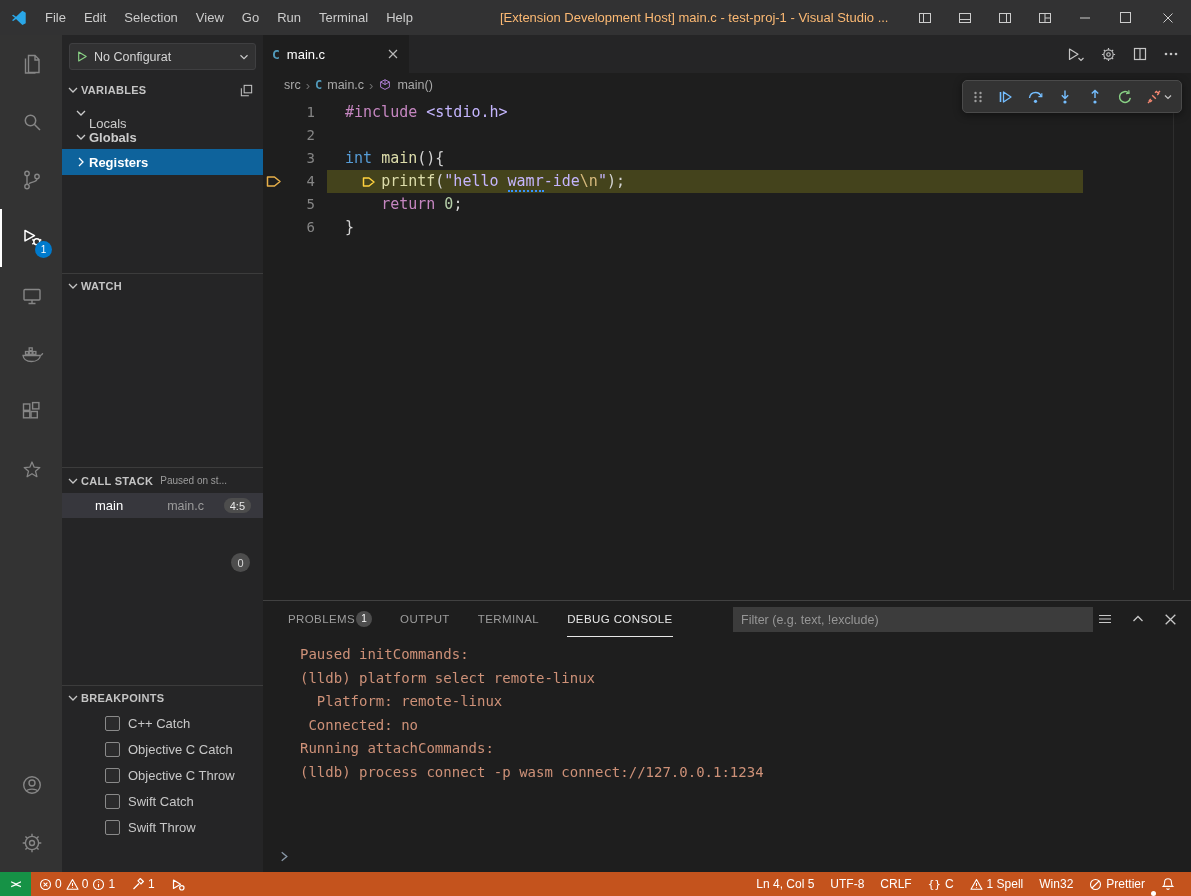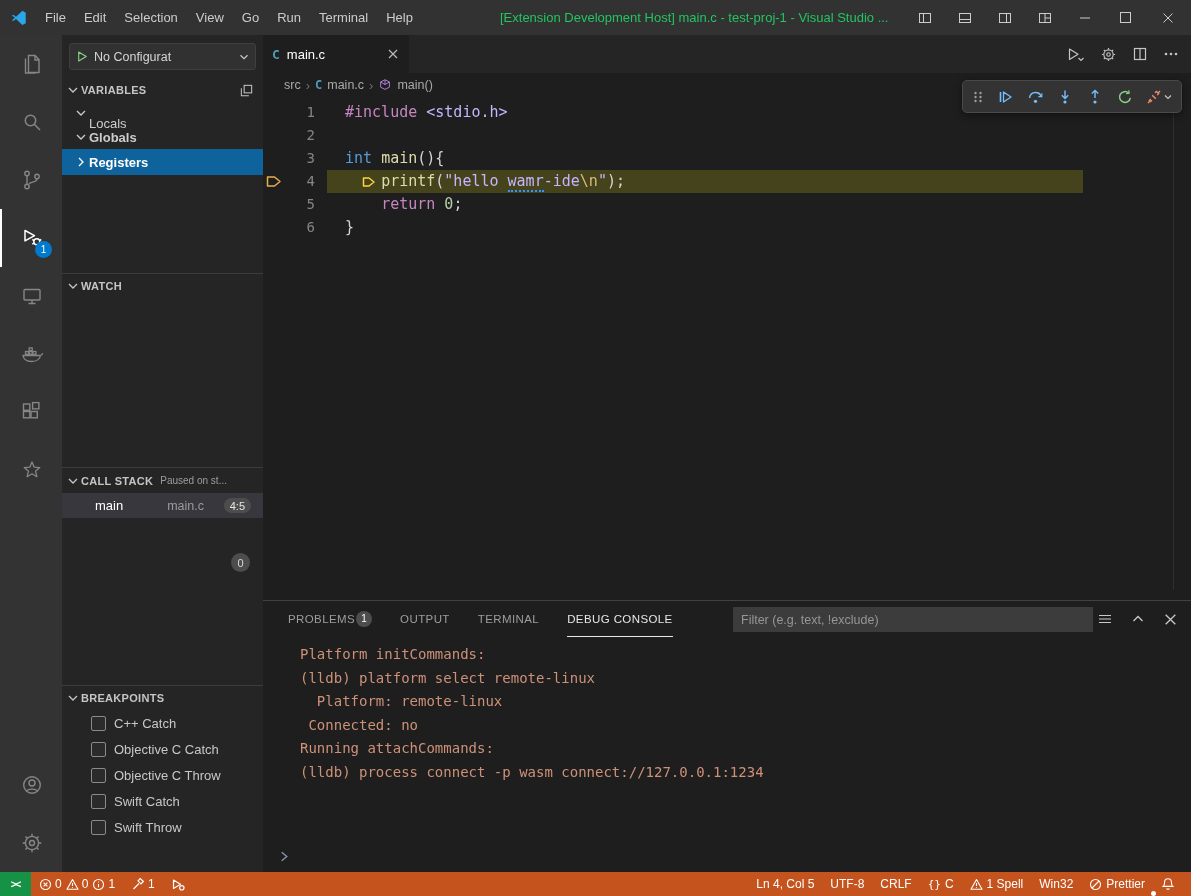--- a/index.html
+++ b/index.html
@@ -10,21 +10,21 @@
     font-family: "Liberation Sans", sans-serif; font-size: 13px;
   }
   svg { display:block; }
   .i { display:flex; align-items:center; justify-content:center; }
 
   
   .titlebar { position:absolute; top:0; left:0; width:100%; height:35px; background:#323233; display:flex; z-index:20; }
   .logo { width:36px; display:flex; justify-content:center; }
   .menu { display:flex; }
   .menu > span { padding:0 9px; line-height:35px; font-size:13px; color:#cccccc; }
-  .window-title { position:absolute; left:500px; top:0; line-height:35px; font-size:13px; color:#22c55e; white-space:nowrap; }
+  .window-title { position:absolute; left:500px; top:0; line-height:35px; font-size:13px; color:#fdba74; white-space:nowrap; }
   .window-controls { margin-left:auto; display:flex; height:100%; align-items:stretch; }
   .wc { width:40px; display:flex; align-items:center; justify-content:center; color:#cccccc; }
   .wc:last-child { width:46px; }
 
   
   .activitybar { position:absolute; top:35px; left:0; width:62px; bottom:24px; background:#333333; display:flex; flex-direction:column; align-items:stretch; z-index:10; }
   .ab-item { height:58px; display:flex; align-items:center; justify-content:center; color:#868686; position:relative; border-left:2px solid transparent; }
   .ab-item.active { color:#ffffff; border-left:2px solid #ffffff; }
   .ab-badge { position:absolute; right:10px; bottom:9px; min-width:17px; height:17px; border-radius:50%; background:var(--badge-blue,#007acc); color:#fff; font-size:10px; display:flex; align-items:center; justify-content:center; }
   .ab-bottom { margin-top:auto; }
@@ -36,21 +36,21 @@
   .sec-h { display:flex; align-items:center; height:22px; font-size:11px; font-weight:bold; color:#c5c5c5; padding-left:3px; }
   .sec-h .t { letter-spacing:.3px; }
   .sec-border { border-top:1px solid #3c3c3c; }
   .tree-row { display:flex; align-items:center; height:24px; color:#cccccc; font-size:13px; }
   .tree-row.sel { background:var(--selection-blue,#0e639c); color:#ffffff; }
   .cs-desc { margin-left:7px; font-size:10px; font-weight:normal; color:#9d9d9d; white-space:nowrap; overflow:hidden; }
   .frame-row { position:relative; display:flex; align-items:center; height:25px; background:#37373d; color:#fff; padding-left:33px; }
   .frame-file { color:#9b9b9b; margin-left:44px; font-size:12.5px; }
   .frame-pos { position:absolute; right:12px; background:#4d4d4d; color:#e8e8e8; font-size:11px; border-radius:9px; padding:1.5px 6px; }
   .zero-badge { position:absolute; left:169px; width:19px; height:19px; border-radius:50%; background:#4d4d4d; color:#d8d8d8; font-size:11px; display:flex; align-items:center; justify-content:center; }
-  .bp-row { display:flex; align-items:center; height:26px; padding-left:29px; color:#c8c8c8; }
+  .bp-row { display:flex; align-items:center; height:26px; padding-left:43px; color:#c8c8c8; }
   .bp-box { width:15px; height:15px; border:1px solid #8a8a8a; background:#2b2b2c; border-radius:2px; margin-right:8px; flex:none; }
   .hdr-act { margin-left:auto; margin-right:9px; color:#c5c5c5; }
 
   
   .main { position:absolute; top:35px; left:263px; right:0; bottom:24px; background:#1e1e1e; }
   .tabbar { height:38px; background:#252526; display:flex; position:relative; }
   .tab { width:146px; background:#1e1e1e; display:flex; align-items:center; gap:7px; padding:0 9px; color:#ffffff; font-size:13px; }
   .cicon { color:#519aba; font-weight:bold; font-size:13px; font-family:"DejaVu Sans Mono",monospace; }
   .tab-close { margin-left:auto; color:#b9b9b9; }
   .tab-actions { position:absolute; right:12px; top:0; height:38px; display:flex; align-items:center; gap:15px; color:#c5c5c5; }
@@ -569,21 +569,21 @@
             </svg>
           </span>
         <span class="i">
             <svg width="15" height="15" viewBox="0 0 14 14" fill="none" stroke="currentColor" stroke-width="1.2">
               <path d="M2.5 2.5l9 9M11.5 2.5l-9 9"></path>
             </svg>
           </span>
       </div>
     </div>
     <div class="console">
-      <div>Platform initCommands:</div>
+      <div>Paused initCommands:</div>
       <div>(lldb) platform select remote-linux</div>
       <div>  Platform: remote-linux</div>
       <div> Connected: no</div>
       <div>Running attachCommands:</div>
       <div>(lldb) process connect -p wasm connect://127.0.0.1:1234</div>
     </div>
     <span class="console-prompt i">
         <svg width="13" height="13" viewBox="0 0 14 14" fill="none" stroke="currentColor" stroke-width="1.4">
           <path d="M4 2.5L9.5 7 4 11.5"></path>
         </svg>

